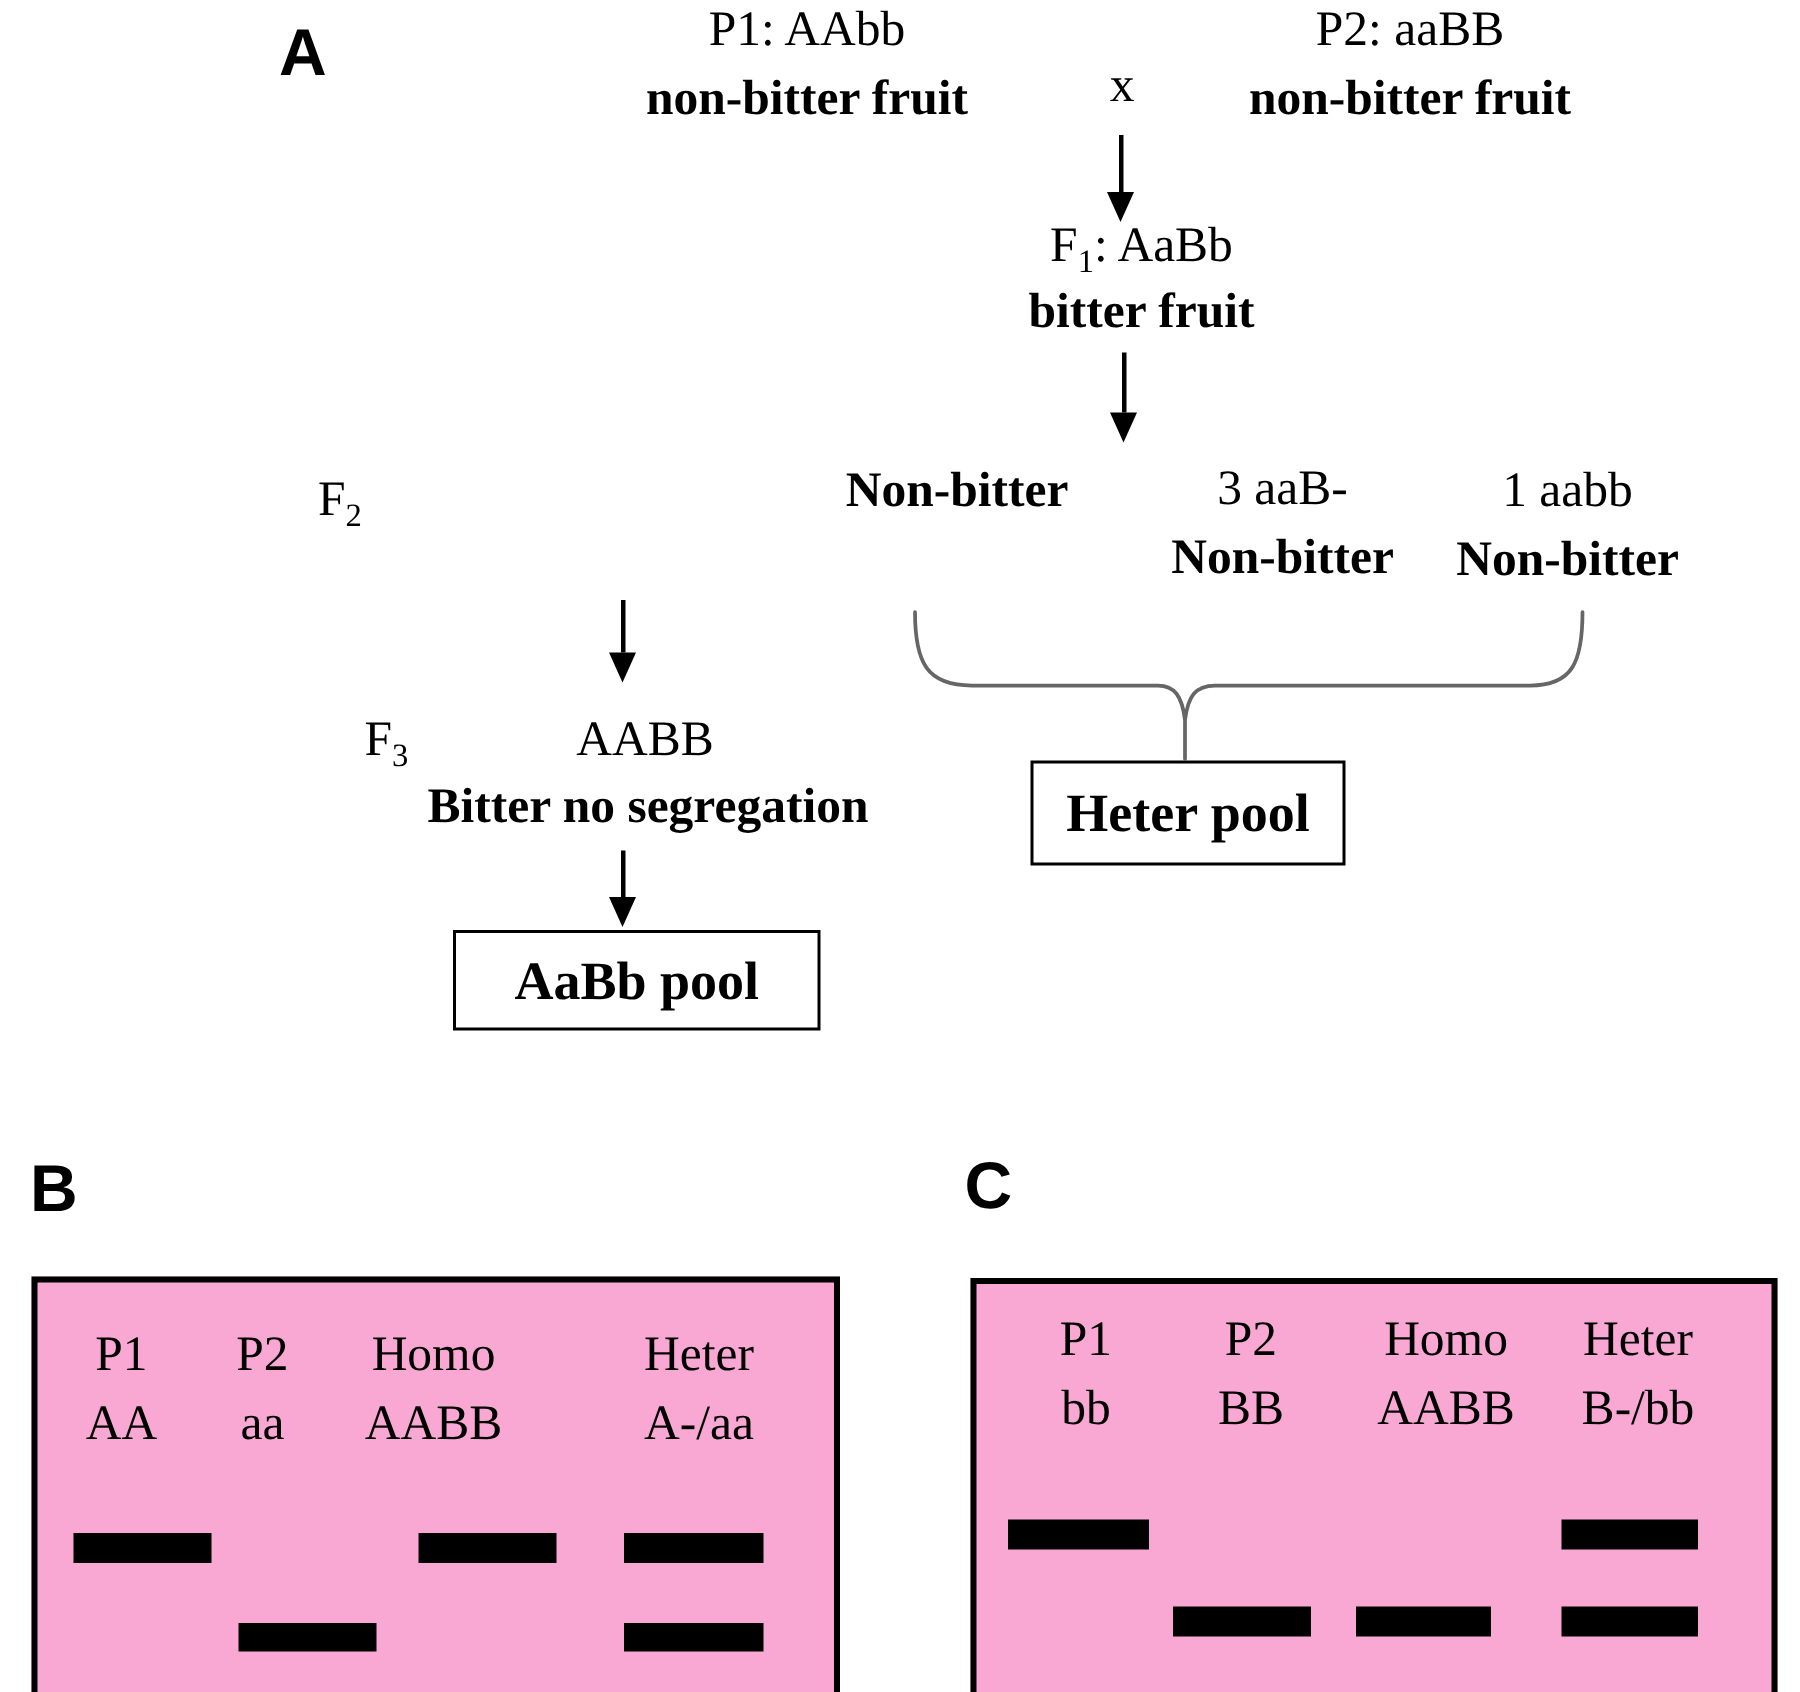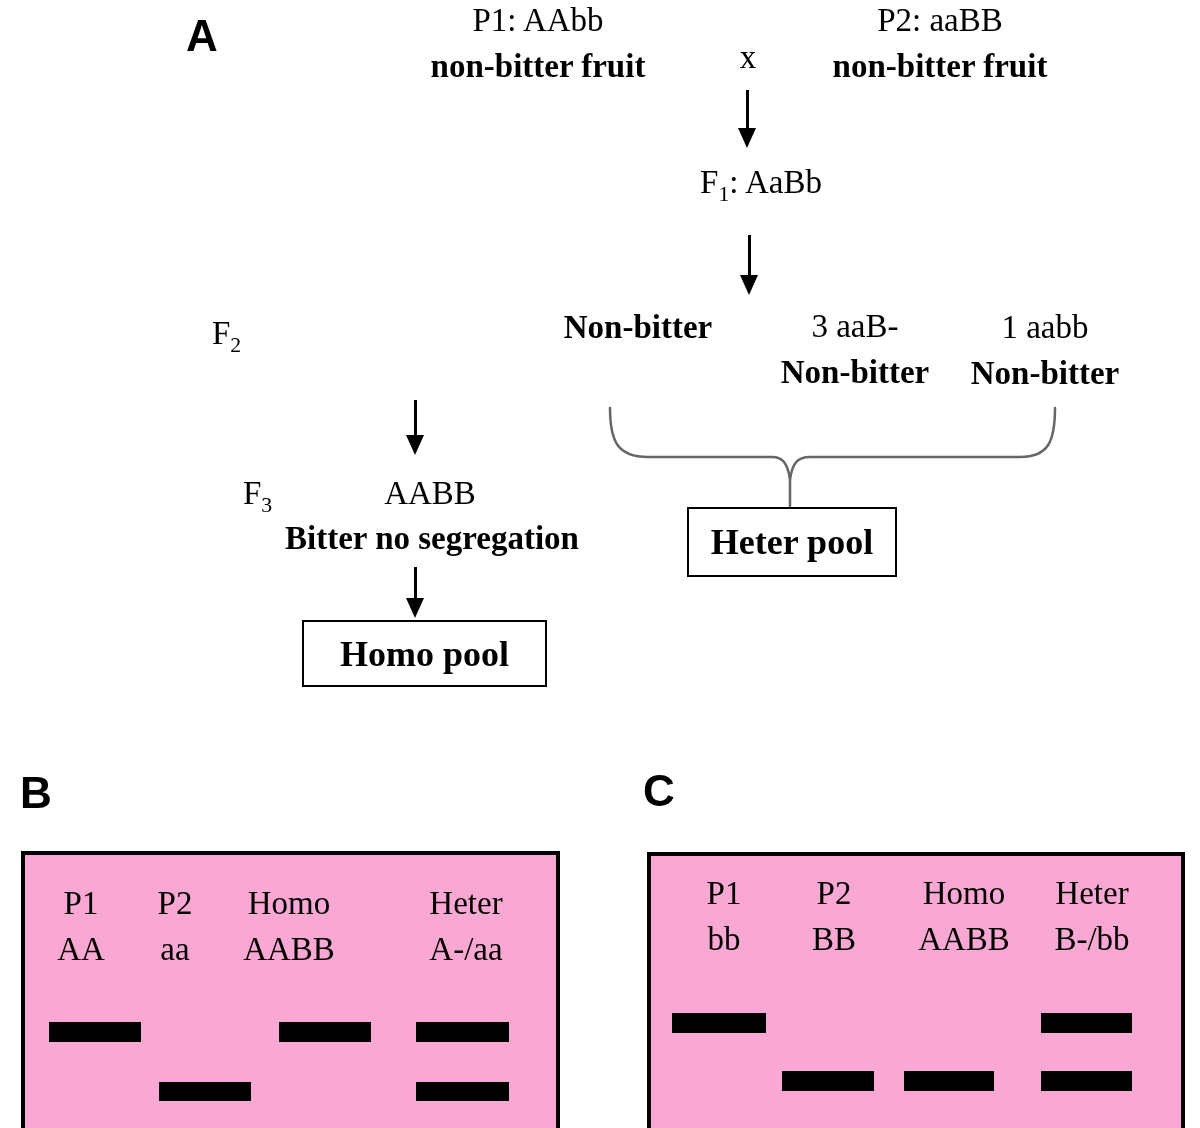--- a/index.html
+++ b/index.html
@@ -53,22 +53,23 @@
 <div class="abs txt center" style="left:790px;top:-3px;width:300px;">
   <div>P2: aaBB</div>
   <div class="bold">non-bitter fruit</div>
 </div>
 
 <div class="varrow" style="left:747px;top:90px;">
   <span class="shaft" style="height:38px;"></span>
   <span class="head" style="top:38px;"></span>
 </div>
 
-<div class="abs txt center" style="left:611px;top:142px;width:300px;line-height:44px;margin-top:18px;">
+<div class="abs txt center" style="left:611px;top:142px;width:300px;line-height:44px;">
   <div><span>F</span><sub>1</sub><span>: AaBb</span></div>
+  <div class="bold">bitter fruit</div>
 </div>
 
 <div class="varrow" style="left:749px;top:235px;">
   <span class="shaft" style="height:40px;"></span>
   <span class="head" style="top:40px;"></span>
 </div>
 
 <div class="abs txt" style="left:212px;top:310px;"><span>F</span><sub>2</sub></div>
 
 <div class="abs txt center" style="left:327px;top:304px;width:200px;">
@@ -101,21 +102,21 @@
 <div class="abs txt" style="left:243px;top:470px;"><span>F</span><sub>3</sub></div>
 <div class="abs txt center" style="left:330px;top:470px;width:200px;">AABB</div>
 <div class="abs txt center bold" style="left:256px;top:515px;width:352px;">Bitter no segregation</div>
 
 <div class="varrow" style="left:415px;top:567px;">
   <span class="shaft" style="height:31px;"></span>
   <span class="head" style="top:31px;"></span>
 </div>
 
 <div class="pool-box" style="left:302px;top:620px;width:241px;height:63px;">
-  <span>Homo pool</span>
+  <span>AaBb pool</span>
 </div>
 
 <div class="panel-letter" style="left:20px;top:771px;">B</div>
 
 <div id="gelB" class="gel-box" style="left:21px;top:827px;width:539px;height:289px;">
   <div class="lane-label" style="left:-4px;top:25px;width:120px;">
     <div>P1</div>
     <div>AA</div>
   </div>
   <div class="lane-label" style="left:90px;top:25px;width:120px;">

